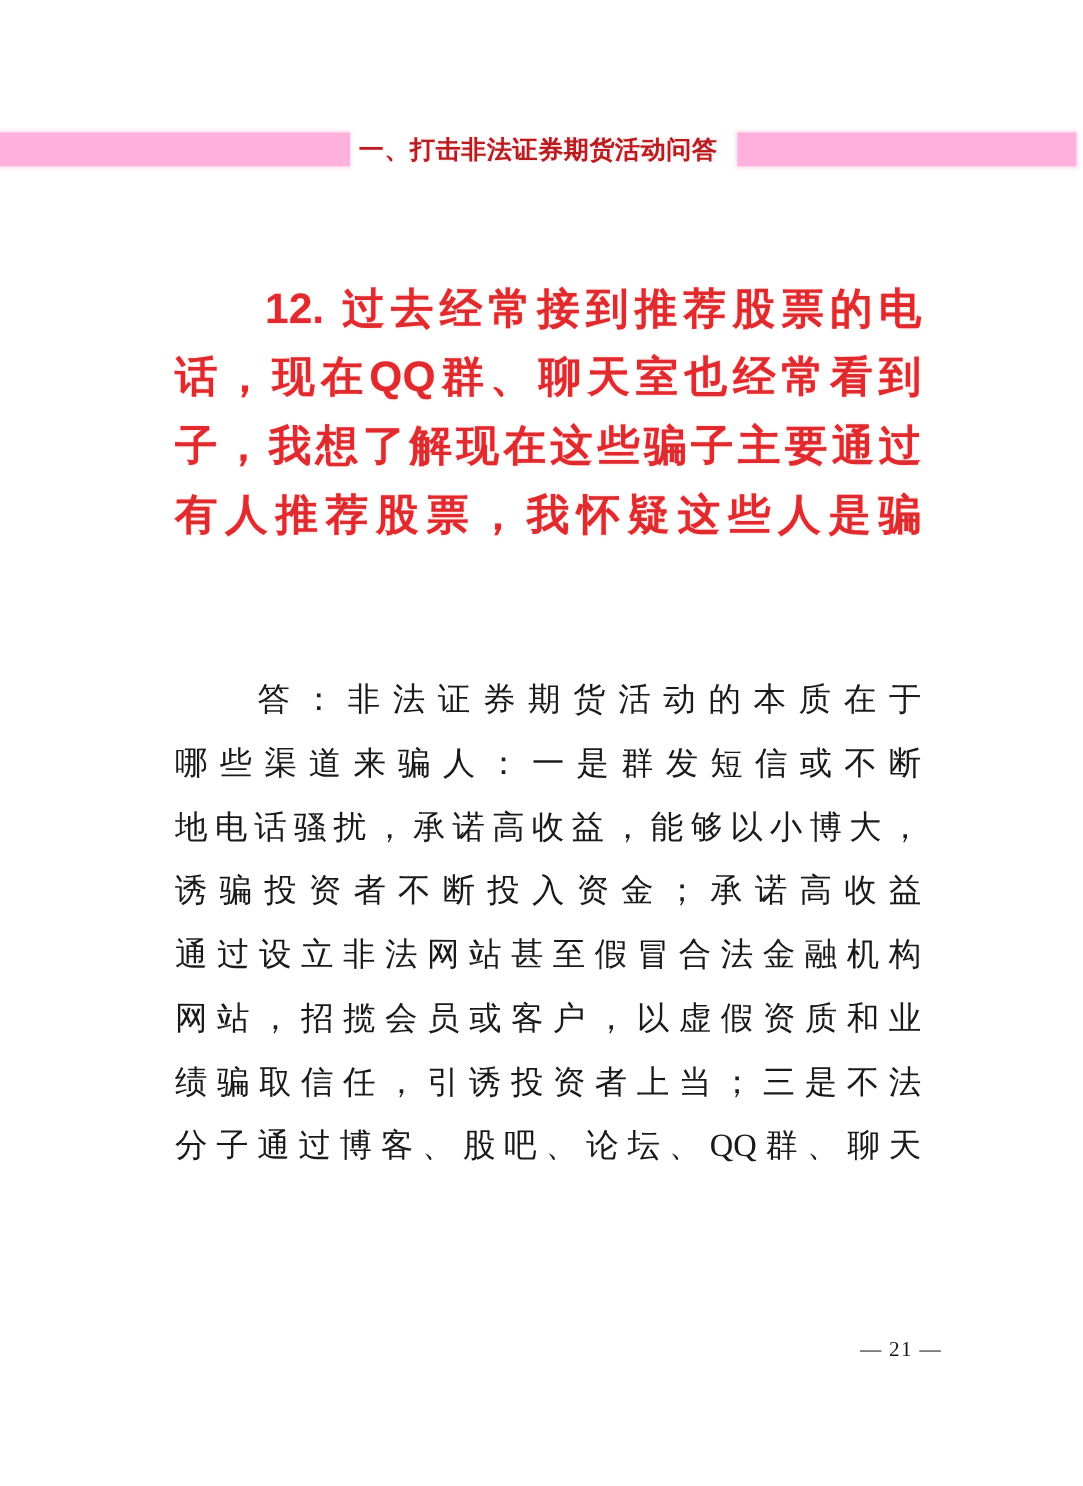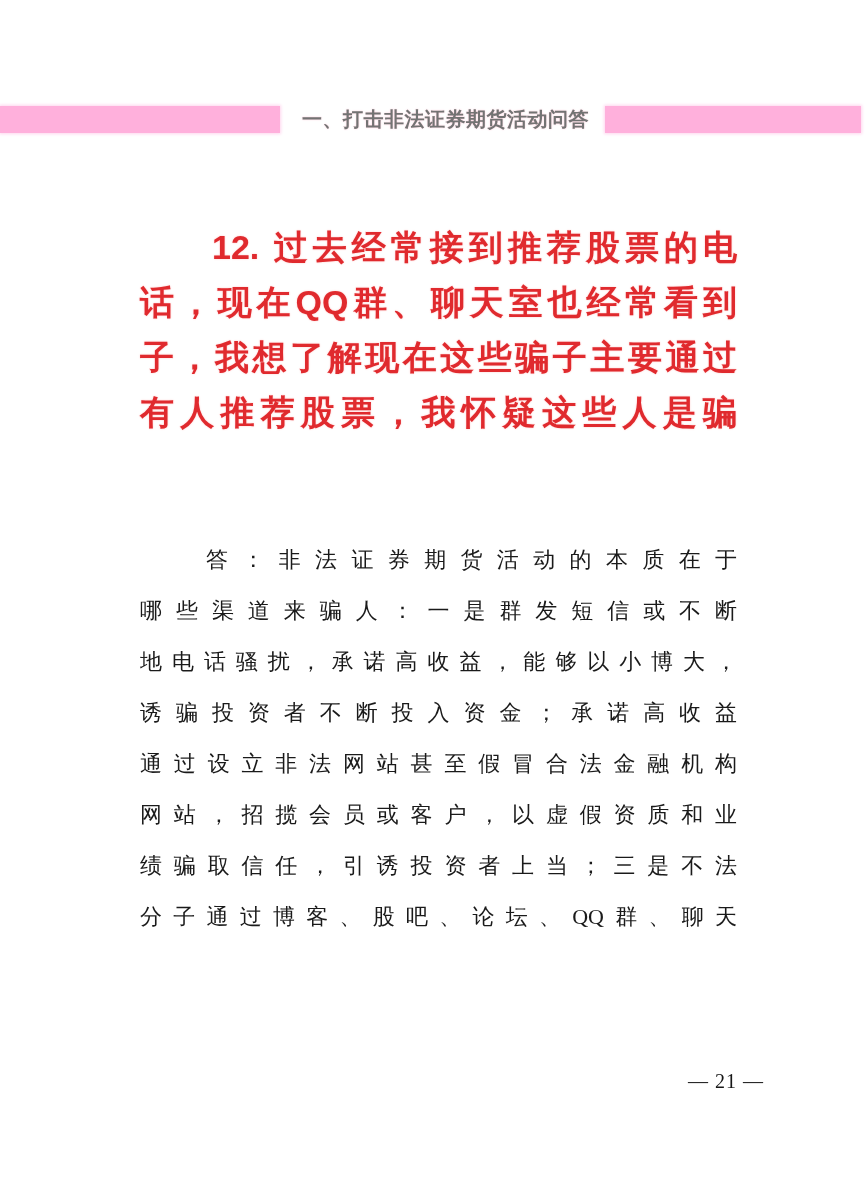--- a/index.html
+++ b/index.html
@@ -28,26 +28,26 @@
   }
   .head-bar {
     background: #ffb0dc;
     box-shadow: 0 0 3px 1px #ffd6ee;
   }
   .head-bar.left  { width: 280px; }
   .head-bar.right { flex: 1 1 auto; margin-right: 5px; }
   .head-title {
     flex: 0 0 auto;
     align-self: center;
-    padding: 0 16px 0 22px;
+    padding: 0 16px 0 7px;
     font-family: "Liberation Sans", sans-serif;
     font-weight: bold;
     font-size: 20px;
     letter-spacing: 0.5px;
-    color: #737373;
+    color: #b91c1c;
     white-space: nowrap;
     text-shadow: 0 0 2px #ffc9d8;
   }
 
   
   .question {
     position: absolute;
     top: 220px;
     left: 140px;
     width: 597px;
@@ -71,36 +71,36 @@
 
   
   .answer {
     position: absolute;
     top: 534px;
     left: 140px;
     width: 597px;
   }
   .a-line {
     font-family: "Liberation Serif", serif;
-    font-size: 22px;
+    font-size: 26px;
     line-height: 51px;
     color: #1a1a1a;
     text-align: justify;
     text-align-last: justify;
     text-justify: inter-character;
   }
   .a-line.first { text-indent: 66px; }
 
   
   .folio {
     position: absolute;
     top: 1070px;
     left: 688px;
     font-family: "Liberation Serif", serif;
-    font-size: 20px;
+    font-size: 17px;
     letter-spacing: 1px;
     color: #161616;
     white-space: nowrap;
   }
 </style>
 </head>
 <body>
 
 <div class="page">
 

